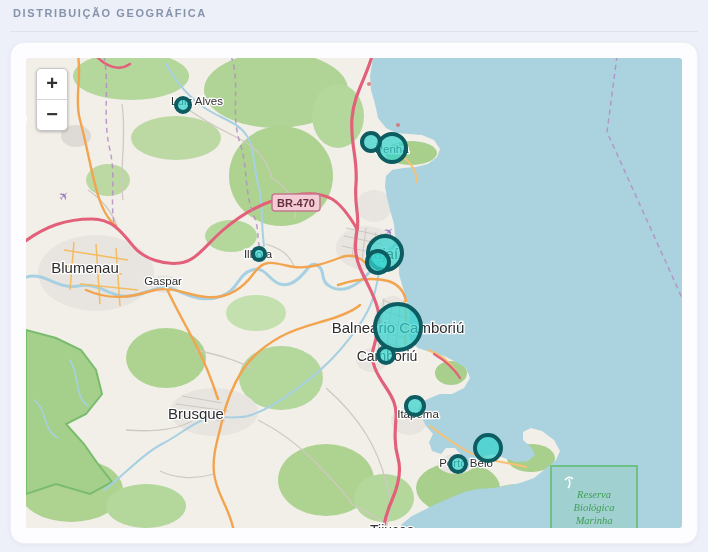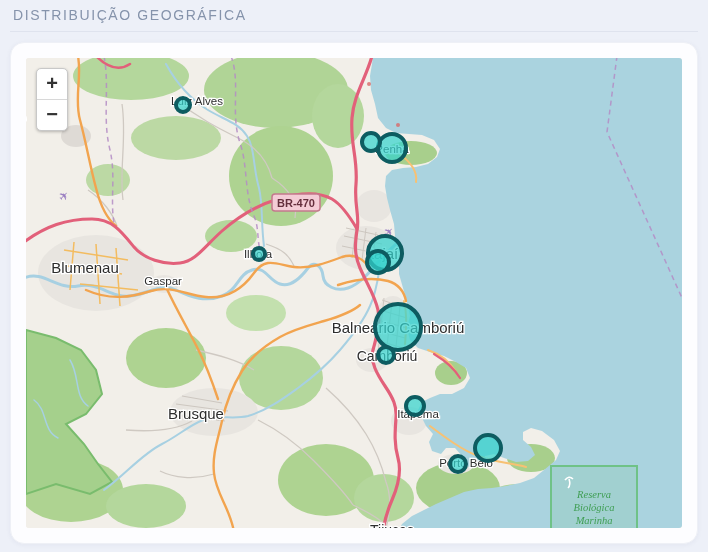--- a/index.html
+++ b/index.html
@@ -3,21 +3,21 @@
 <meta charset="utf-8">
 <style>
   html,body{margin:0;padding:0;}
   body{
     width:708px;height:552px;position:relative;overflow:hidden;
     background:#edf0f8;
     font-family:"Liberation Sans",sans-serif;
   }
   .header-title{
     position:absolute;left:13px;top:7px;
-    font-size:14px;font-weight:normal;letter-spacing:1.6px;
+    font-size:11px;font-weight:bold;letter-spacing:1.6px;
     color:#8593ab;
   }
   .header-divider{
     position:absolute;left:10px;top:31px;width:688px;height:0;
     border-top:1px solid #dfe3ee;
   }
   .map-card{
     position:absolute;left:10px;top:42px;width:688px;height:502px;
     background:#fdfdff;border:1px solid #eef0f6;border-radius:14px;
     box-shadow:0 1px 5px rgba(30,40,90,0.05);

